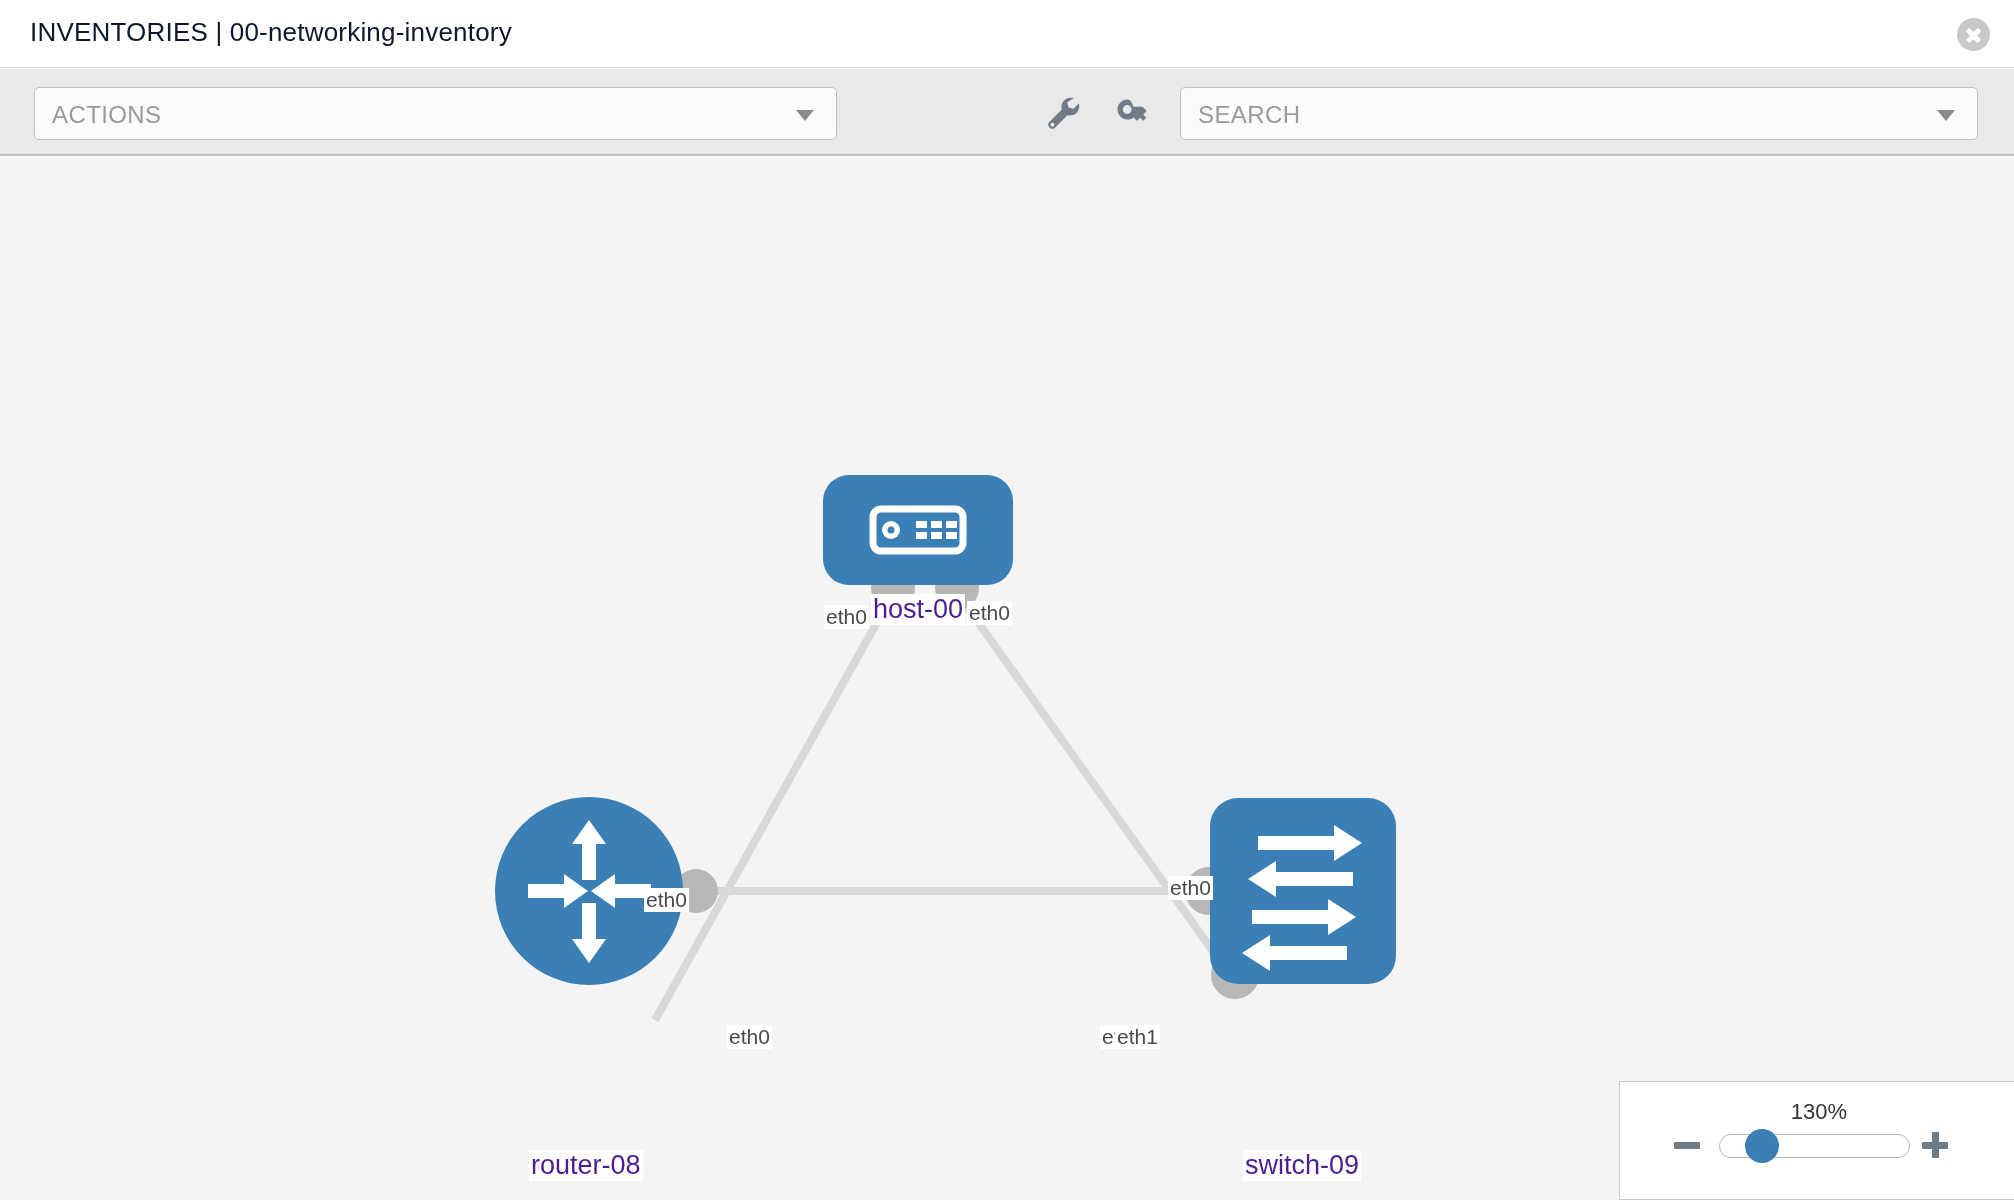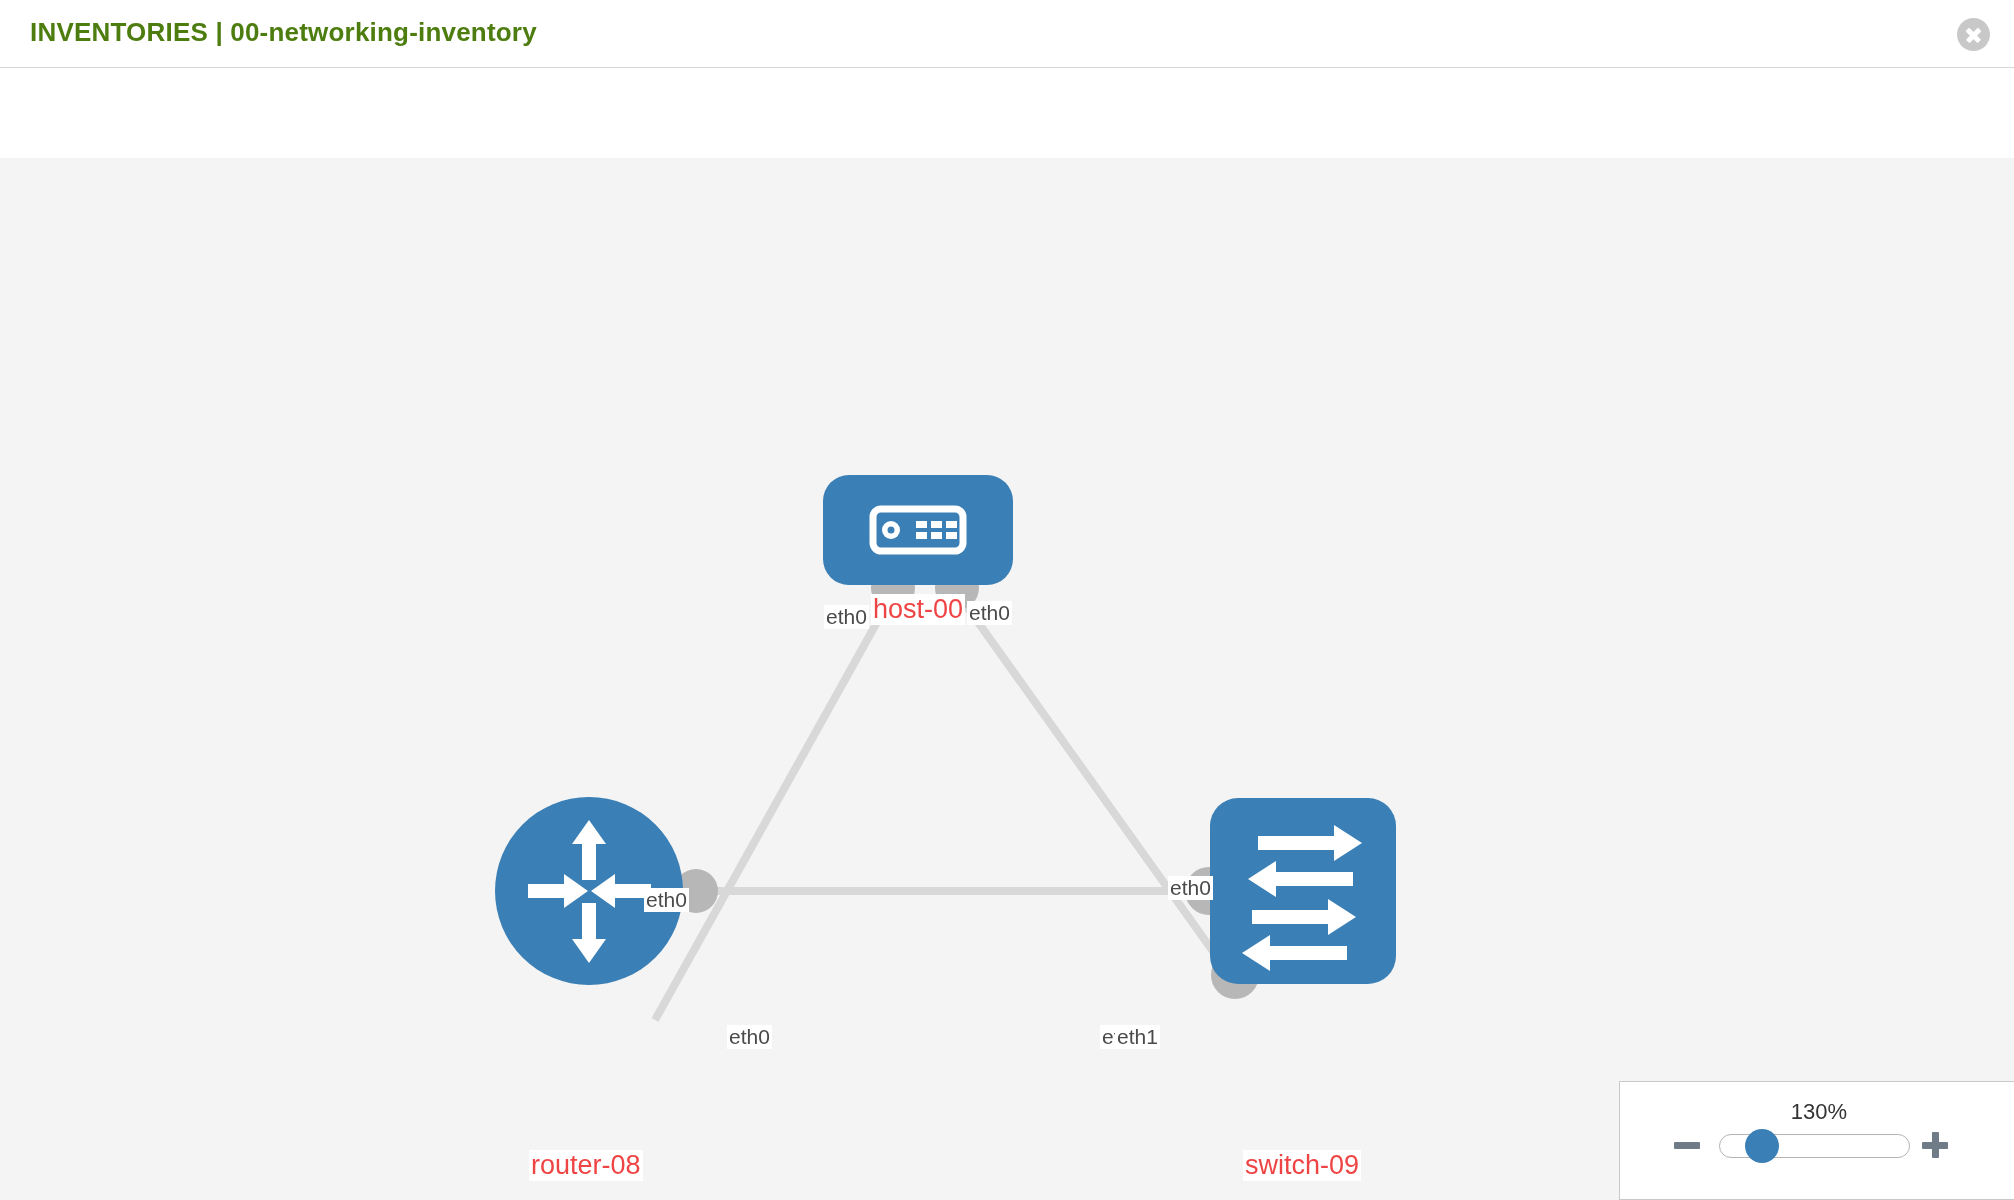--- a/index.html
+++ b/index.html
@@ -26,22 +26,22 @@
     width: 2014px;
     height: 68px;
     background: #ffffff;
     border-bottom: 1px solid #d7d7d7;
   }
   .header-title {
     position: absolute;
     left: 30px;
     top: 17px;
     font-size: 26px;
-    font-weight: bold;
-    color: #4d7c0f;
+    font-weight: normal;
+    color: #0f172a;
     letter-spacing: 0.2px;
     white-space: nowrap;
   }
   .close-btn {
     position: absolute;
     right: 24px;
     top: 18px;
     width: 33px;
     height: 33px;
     border-radius: 50%;
@@ -139,21 +139,21 @@
   }
   .canvas-svg {
     position: absolute;
     left: 0; top: 0;
   }
 
   
   .node-label {
     position: absolute;
     font-size: 27px;
-    color: #ef4444;
+    color: #4c1d95;
     background: #ffffff;
     white-space: nowrap;
     padding: 0 2px;
   }
   .edge-label {
     position: absolute;
     font-size: 21px;
     color: #4a4a4a;
     background: #ffffff;
     white-space: nowrap;
@@ -229,20 +229,46 @@
 </head>
 <body>
 
 <div id="app">
 
   <div class="header">
     <div class="header-title">INVENTORIES | 00-networking-inventory</div>
     <div class="close-btn"></div>
   </div>
 
+  <div class="toolbar">
+
+    <div class="actions-select">
+      <span class="label">ACTIONS</span>
+      <span class="caret"></span>
+    </div>
+
+    <div class="tool-icon" id="wrench-icon">
+      <svg width="44" height="44" viewBox="0 0 44 44">
+        <path d="M32.6 7.2c-4.9-1.6-10.1 1-11.7 5.9-0.6 1.9-0.6 3.8-0.1 5.5L8.1 31.3c-1.3 1.3-1.3 3.4 0 4.7l0.9 0.9c1.3 1.3 3.4 1.3 4.7 0L26.4 24.2c1.7 0.5 3.6 0.5 5.5-0.1 4.9-1.6 7.5-6.8 5.9-11.7l-5.4 5.4-4.9-1.3-1.3-4.9L32.6 7.2z" fill="#6f7b86"></path>
+        <circle cx="11.4" cy="33.6" r="1.9" fill="#ffffff"></circle>
+      </svg>
+    </div>
+
+    <div class="tool-icon" id="key-icon">
+      <svg width="44" height="44" viewBox="0 0 44 44">
+        <path d="M17.5 8.5c-5.5 0-10 4.5-10 10s4.5 10 10 10c2.3 0 4.4-0.8 6.1-2.1l3.4 3.4 3.1-3.1 3.1 3.1 3.1-3.1-3.1-3.1 3.6-3.6-4.2-4.2h-9.1C22.3 11.6 20.2 8.5 17.5 8.5z" fill="#6f7b86"></path>
+        <circle cx="17.2" cy="18.5" r="4.4" fill="#e9e9e9"></circle>
+      </svg>
+    </div>
+
+    <div class="search-select">
+      <span class="label">SEARCH</span>
+      <span class="caret"></span>
+    </div>
+  </div>
 
   <div class="canvas">
 
     <svg class="canvas-svg" width="2014" height="1042">
 
       <g>
         <line x1="895" y1="432" x2="655" y2="862" stroke="#d8d8d8" stroke-width="8"></line>
       </g>
       <g>
         <line x1="955" y1="432" x2="1232" y2="820" stroke="#d8d8d8" stroke-width="8"></line>

